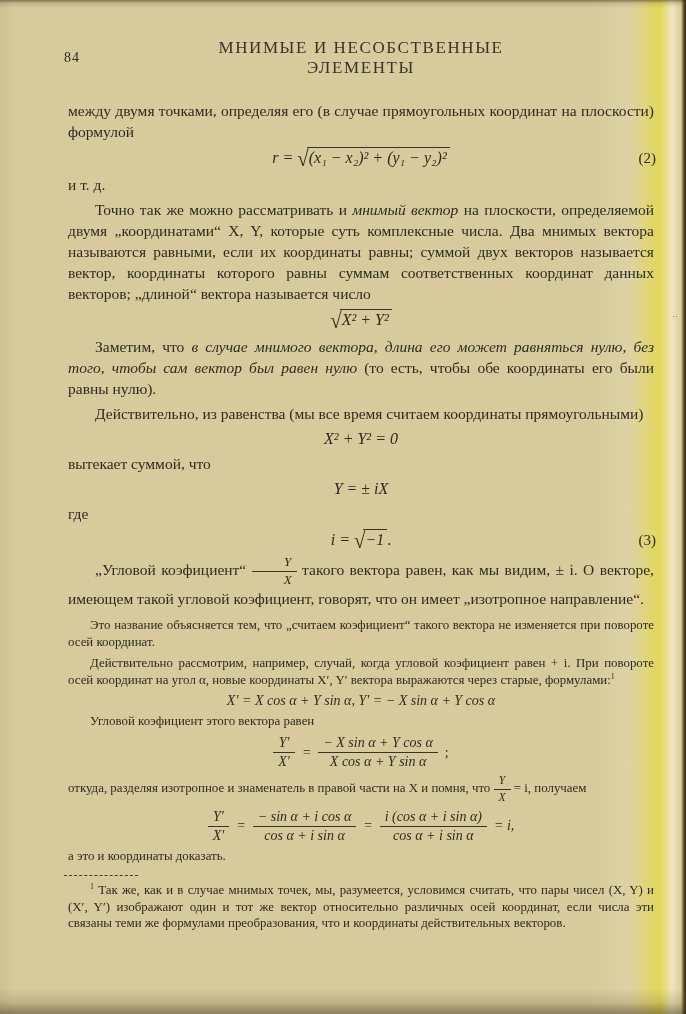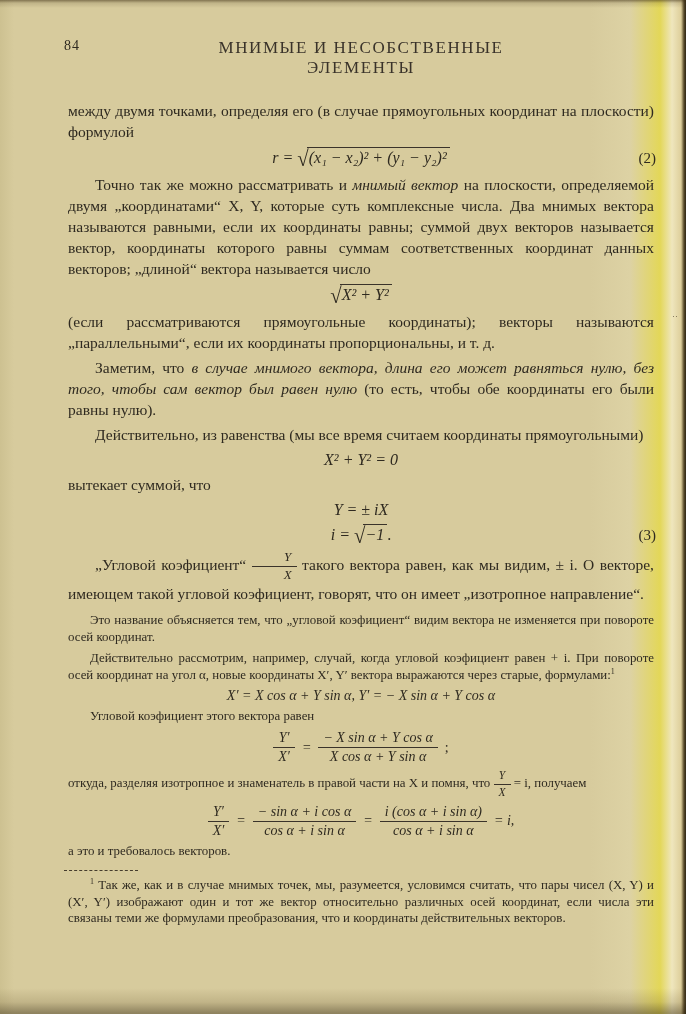--- a/index.html
+++ b/index.html
@@ -7,21 +7,21 @@
     position:relative;width:686px;height:1014px;box-sizing:border-box;
     background:
       linear-gradient(180deg, rgba(60,45,18,.55) 0px, rgba(60,45,18,.15) 3px, rgba(0,0,0,0) 8px, rgba(0,0,0,0) 988px, rgba(96,78,40,.18) 1002px, rgba(56,44,20,.45) 1013px),
       linear-gradient(90deg, #cdc191 0px, #d7cb9d 14px, #d7cb9d 590px, #ddd2a4 630px, #eade2fa0 660px, #efe6bd 672px, #decf9b 681px, #584a2a 684px, #2e2614 686px),
       #d7cb9d;
     color:#2f2a20;
     font-family:"Liberation Serif","DejaVu Serif",serif;
     padding:38px 28px 0 64px;
   }
   .textcol{width:594px;}
-  .header{display:flex;align-items:flex-start;margin-bottom:22px;gap:27px;}
+  .header{display:flex;align-items:center;margin-bottom:22px;gap:27px;}
   .pagenum{font-size:14px;letter-spacing:1px;width:120px;}
   .runhead{flex:1;text-align:center;font-size:17px;letter-spacing:1.6px;color:#3a332a;}
   p{margin:4px;font-size:15.5px;line-height:21px;text-align:justify;}
   p.ind{text-indent:27px;}
   .it{font-style:italic;}
   .sm{font-size:12.9px;line-height:16.8px;}
   .sm.ind{text-indent:22px;}
   .gap4{margin-top:4px;} .gap8{margin-top:8px;}
   
   .eqrow{position:relative;text-align:center;font-size:16px;margin:6px 0 5px 0;}
@@ -54,50 +54,51 @@
 
     <p>между двумя точками, определяя его (в случае прямоугольных координат на плоскости) формулой</p>
 
     <div class="eqrow">
       <span class="fvar">r</span>
       <span class="relsym">=</span>
       <span class="sqrt">√</span><span class="radicand">(x₁ − x₂)² + (y₁ − y₂)²</span>
       <span class="eqnum">(2)</span>
     </div>
 
+    <p>и т. д.</p>
 
     <p class="ind gap4"><span>Точно так же можно рассматривать и </span><span class="it">мнимый вектор</span><span> на плоскости, определяемой двумя „координатами“ X, Y, которые суть комплексные числа. Два мнимых вектора называются равными, если их координаты равны; суммой двух векторов называется вектор, координаты которого равны суммам соответственных координат данных векторов; „длиной“ вектора называется число</span></p>
 
     <div class="eqrow">
       <span class="sqrt">√</span><span class="radicand">X² + Y²</span>
     </div>
 
-    <p>(если рассматриваются прямоугольные координаты); векторы называются „параллельными“, если их координаты пропорциональны, и т. д.</p>
 
     <p class="ind"><span>Заметим, что </span><span class="it">в случае мнимого вектора, длина его может равняться нулю, без того, чтобы сам вектор был равен нулю</span><span> (то есть, чтобы обе координаты его были равны нулю).</span></p>
 
     <p class="ind">Действительно, из равенства (мы все время считаем координаты прямоугольными)</p>
 
     <div class="eqrow fvar">X² + Y² = 0</div>
 
     <p>вытекает суммой, что</p>
 
     <div class="eqrow fvar">Y = ± iX</div>
 
+    <p>где</p>
 
     <div class="eqrow">
       <span class="fvar">i</span>
       <span class="relsym">=</span>
       <span class="sqrt">√</span><span class="radicand">−1</span><span>.</span>
       <span class="eqnum">(3)</span>
     </div>
 
     <p class="ind gap4"><span>„Угловой коэфициент“ </span><span class="frac" style="font-size:13px;"><span class="num">Y</span><span class="den">X</span></span><span> такого вектора равен, как мы видим, ± i. О векторе, имеющем такой угловой коэфициент, говорят, что он имеет „изотропное направление“.</span></p>
 
-    <p class="sm ind gap8">Это название объясняется тем, что „угловой коэфициент“ видим вектора не изменяется при повороте осей координат.</p>
+    <p class="sm ind gap8">Это название объясняется тем, что „считаем коэфициент“ такого вектора не изменяется при повороте осей координат.</p>
 
     <p class="sm ind"><span>Действительно рассмотрим, например, случай, когда угловой коэфициент равен + i. При повороте осей координат на угол α, новые координаты X′, Y′ вектора выражаются через старые, формулами:</span><sup class="fnm">1</sup></p>
 
     <div class="eqrow smf fvar">X′ = X cos α + Y sin α,   Y′ = − X sin α + Y cos α</div>
 
     <p class="sm ind">Угловой коэфициент этого вектора равен</p>
 
     <div class="eqrow smf">
       <span class="fracline">
         <span class="frac">
@@ -128,20 +129,20 @@
           </span>
         <span class="relsym">=</span>
         <span class="frac">
             <span class="num">i (cos α + i sin α)</span>
             <span class="den">cos α + i sin α</span>
           </span>
         <span class="relsym">= i,</span>
       </span>
     </div>
 
-    <p class="sm">а это и требовалось векторов.</p>
+    <p class="sm">а это и координаты доказать.</p>
 
     <hr class="fnsep">
 
     <p class="sm ind"><sup class="fnm">1</sup><span> Так же, как и в случае мнимых точек, мы, разумеется, условимся считать, что пары чисел (X, Y) и (X′, Y′) изображают один и тот же вектор относительно различных осей координат, если числа эти связаны теми же формулами преобразования, что и координаты действительных векторов.</span></p>
 
   </div>
 </div>
 
 </body></html>

